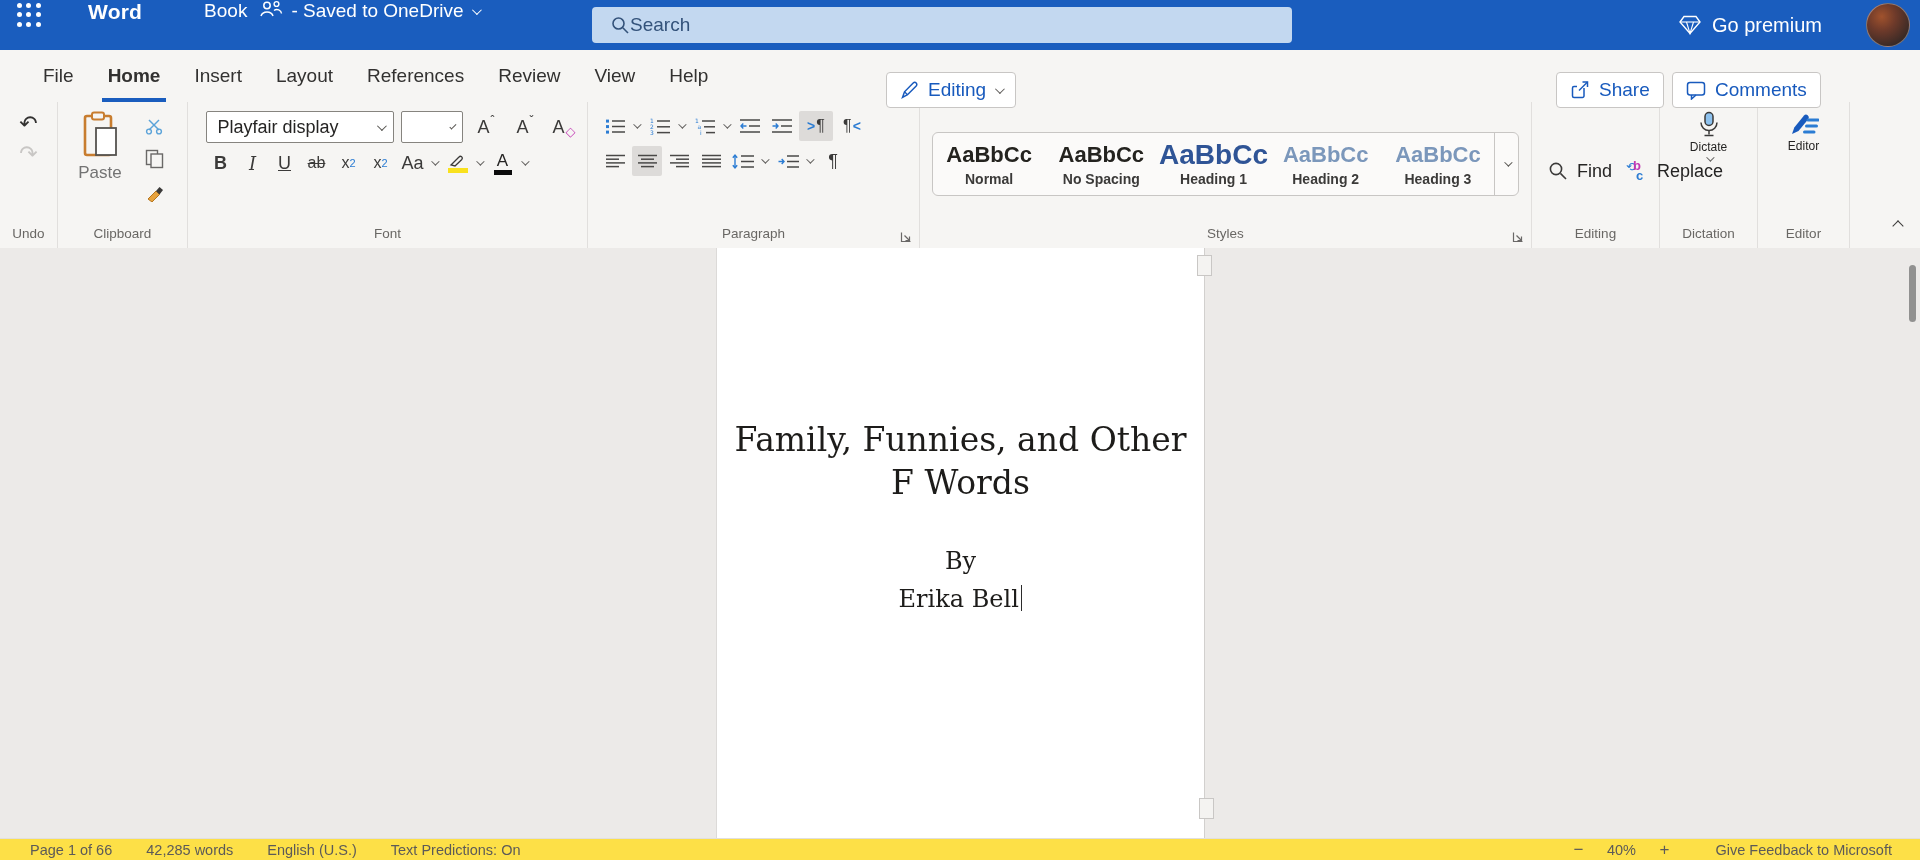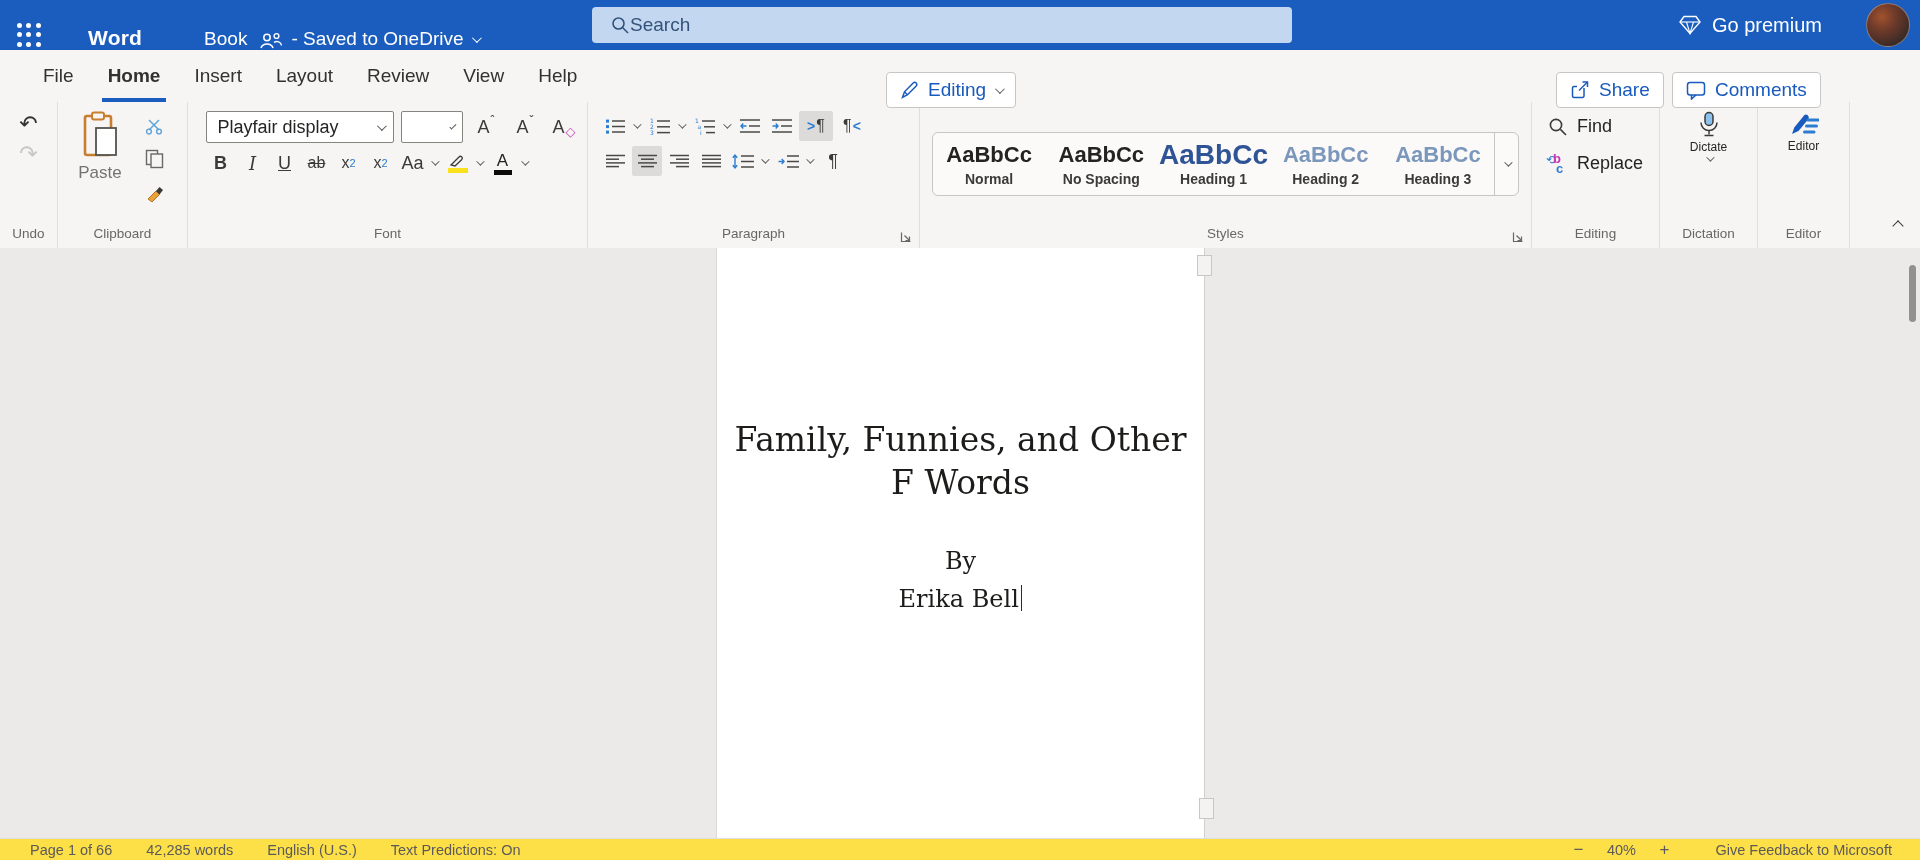--- a/index.html
+++ b/index.html
@@ -4,21 +4,21 @@
 <style>
   * { margin:0; padding:0; box-sizing:border-box; }
   html,body { background:#d0d0d0; }
   .app {
     width:1920px; height:860px; position:relative; overflow:hidden;
     background:#f6f5f3;
     font-family:"Liberation Sans","DejaVu Sans",sans-serif;
     color:#323130;
   }
   
-  .topbar { height:50px; background:#1a5dbe; display:flex; align-items:flex-end; color:#fff; position:relative; }
+  .topbar { height:50px; background:#1a5dbe; display:flex; align-items:flex-start; color:#fff; position:relative; }
   .waffle { margin-left:14px; width:30px; height:30px; display:grid; grid-template-columns:repeat(3,1fr); gap:4px; padding:3px; cursor:pointer; }
   .waffle span { width:5px; height:5px; background:#fff; border-radius:50%; }
   .appname { margin-left:44px; font-size:21px; font-weight:700; letter-spacing:.2px; }
   .docname { margin-left:62px; font-size:19px; }
   .people-ic { margin-left:12px; }
   .saved { margin-left:8px; font-size:19px; display:flex; align-items:center; gap:8px; cursor:pointer; }
   .chev { display:inline-block; width:7px; height:7px; border-right:1.6px solid currentColor; border-bottom:1.6px solid currentColor; transform:rotate(45deg) translateY(-2px); }
   .chev-up { transform:rotate(-135deg); }
   .searchbox { position:absolute; left:592px; top:7px; width:700px; height:36px; background:#c3d8f0; border-radius:4px; display:flex; align-items:center; padding-left:18px; }
   .searchbox input { background:transparent; border:none; outline:none; font-size:19px; color:#23405f; width:560px; font-family:inherit; }
@@ -98,21 +98,21 @@
   .gallery { width:100%; height:64px; background:#fbfaf9; border:1px solid #c8c6c4; border-radius:6px; display:flex; align-items:stretch; overflow:hidden;font-weight:bold; }
   .style-it { flex:1; display:flex; flex-direction:column; align-items:center; justify-content:center; gap:3px; cursor:pointer; }
   .s-sample { font-size:22px; color:#24231f; line-height:26px; }
   .style-it.h1 .s-sample { font-size:28px; color:#2f5496; }
   .style-it.h2 .s-sample,.style-it.h3 .s-sample { color:#7b97bb; }
   .s-name { font-size:14px; color:#3b3a39; }
   .gal-more { width:24px; border-left:1px solid #c8c6c4; display:flex; align-items:center; justify-content:center; cursor:pointer; }
   .gal-more .chev { width:6px; height:6px; color:#55534f; }
   
   .g-find { width:128px; }
-  .g-find .gbody { padding-left:16px; display:flex; flex-direction:column; gap:16px; justify-content:flex-start; padding-top:14px; }
+  .g-find .gbody { padding-left:16px; display:flex; flex-direction:row; gap:16px; justify-content:space-between; padding-top:14px; }
   .frbtn { display:flex; align-items:center; gap:9px; font-size:18px; color:#252423; cursor:pointer; }
   .rep-ic { width:20px; height:20px; position:relative; font-size:13px; font-weight:700; }
   .rep-ic .rb { color:#c239b3; position:absolute; left:5px; top:-3px; }
   .rep-ic .rc { color:#2b7cd3; position:absolute; left:8px; top:7px; }
   .rep-ic .ra1 { position:absolute; left:-2px; top:-1px; color:#2b7cd3; font-weight:400; font-size:12px; }
   
   .g-dict { width:98px; }
   .g-dict .gbody,.g-edtr .gbody { display:flex; flex-direction:column; align-items:center; gap:2px; cursor:pointer; }
   .biglabel { font-size:12px; color:#252423; }
   .g-dict .chev { color:#605e5c; width:6px; height:6px; }
@@ -190,20 +190,21 @@
       <span>Go premium</span>
     </div>
     <div class="avatar"></div>
   </div>
 
   <div class="tabrow">
     <div class="tab">File</div>
     <div class="tab active">Home</div>
     <div class="tab">Insert</div>
     <div class="tab">Layout</div>
+    <div class="tab">References</div>
     <div class="tab">Review</div>
     <div class="tab">View</div>
     <div class="tab">Help</div>
 
     <div class="pillbtn btn-editing">
       <span>
         <svg width="19" height="19" viewBox="0 0 19 19">
           <path d="M2.5,16.5 L4.5,10.8 L13.2,2 a2.1,2.1 0 0 1 3,3 L7.5,13.7 Z" fill="none" stroke="#185abd" stroke-width="1.5"></path>
           <line x1="4.5" y1="10.8" x2="7.5" y2="13.7" stroke="#185abd" stroke-width="1.2"></line>
         </svg>

